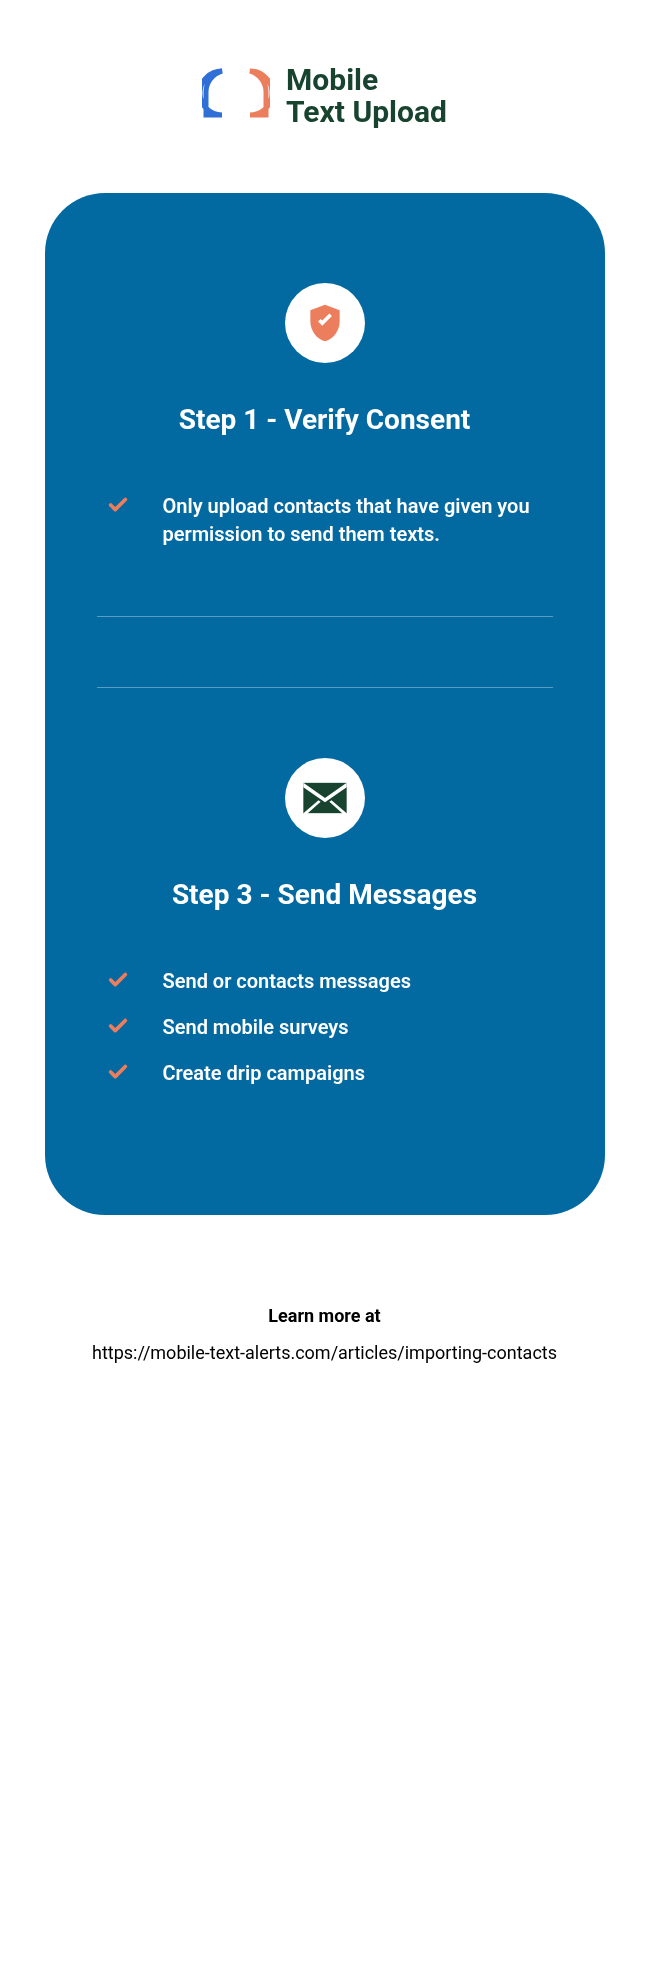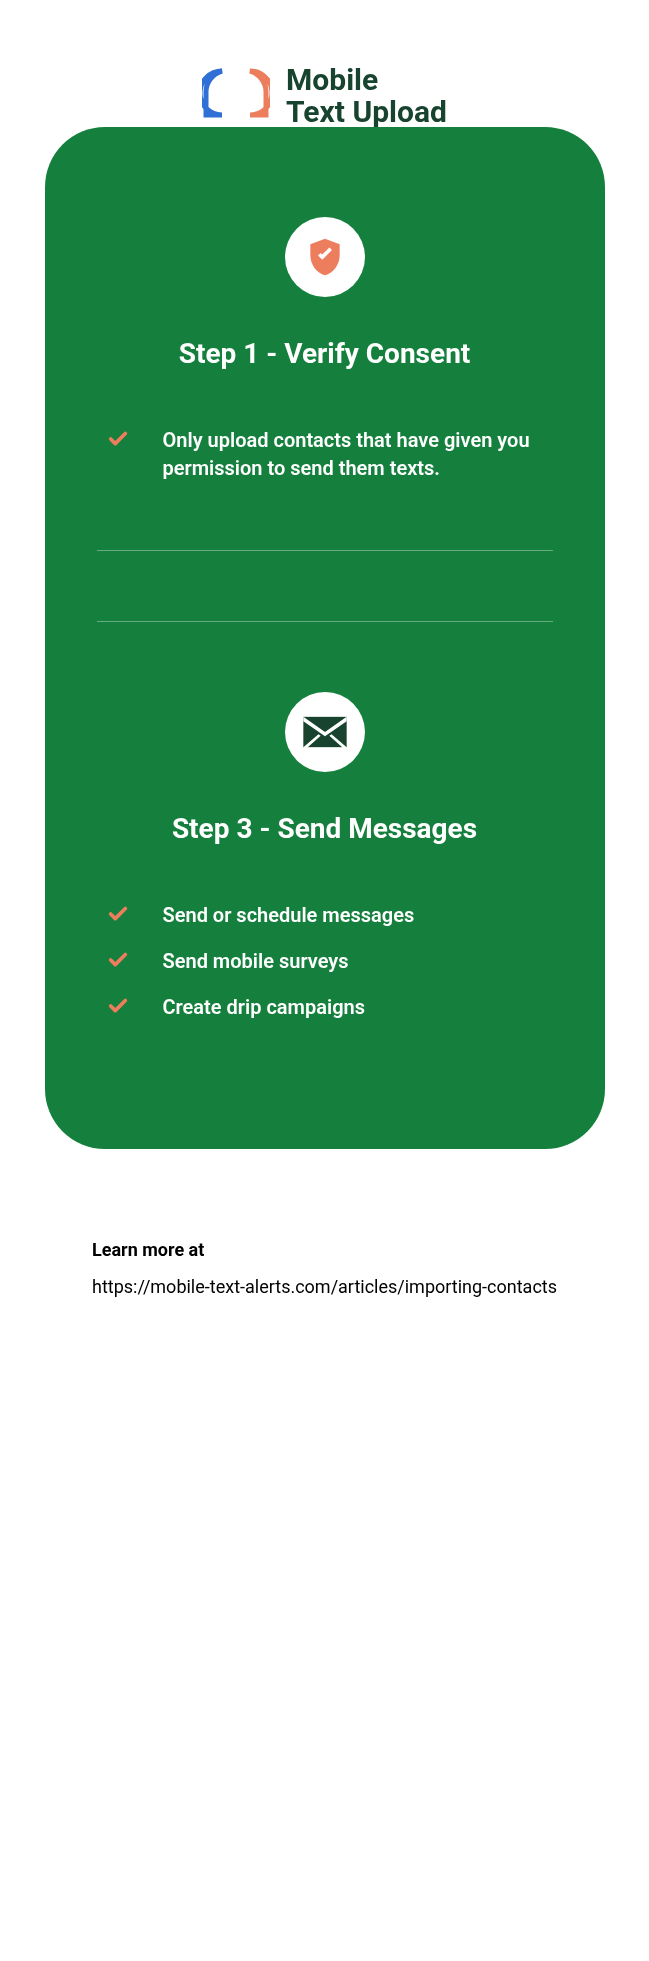--- a/index.html
+++ b/index.html
@@ -9,30 +9,31 @@
     font-family: -apple-system, BlinkMacSystemFont, "Segoe UI", Roboto, Helvetica, Arial, sans-serif;
     display: flex;
     flex-direction: column;
     align-items: center;
   }
   .logo-wrap {
     display: flex;
     align-items: center;
     gap: 16px;
     margin-top: 64px;
+    margin-bottom: 66px;
   }
   .logo-text {
     font-size: 30px;
     font-weight: 700;
     color: #18442f;
     line-height: 1.05;
   }
   .card {
     width: 560px;
-    background: #15803d;
+    background: #0369a1;
     border-radius: 60px;
     padding: 90px 52px 110px;
     color: #fff;
   }
   .step {
     display: flex;
     flex-direction: column;
     align-items: center;
   }
   .icon-circle {
@@ -64,21 +65,21 @@
     font-size: 20px;
     font-weight: 600;
     line-height: 1.4;
   }
   .divider {
     border: none;
     border-top: 1px solid rgba(255,255,255,0.35);
     margin: 50px 0 70px;
   }
   .footer {
-    text-align: left;
+    text-align: center;
     margin: 90px 12px 60px;
     color: #000;
   }
   .footer-line1 { font-size: 18px; font-weight: 700; margin-bottom: 16px; }
   .footer-line2 { font-size: 18px; font-weight: 400; }
 </style>
 </head>
 <body>
 
 <div class="logo-wrap">
@@ -126,21 +127,21 @@
           <path fill="#fff" d="M2 5 l10 7 10-7 v2 l-10 7 -10-7z"></path>
           <path fill="#fff" d="M2 19 l7-6 1 0.7 -7 6.3z M22 19 l-7-6 -1 0.7 7 6.3z"></path>
         </svg>
     </div>
     <h2 class="step-title">Step 3 - Send Messages</h2>
     <div class="items">
       <div class="item">
         <span class="check"><svg width="26" height="22" viewBox="0 0 24 24">
               <path fill="none" stroke="#ed7e5d" stroke-width="4" stroke-linecap="round" stroke-linejoin="round" d="M4 12 l5 5 L20 6"></path>
             </svg></span>
-        <span class="item-text">Send or schedule messages</span>
+        <span class="item-text">Send or contacts messages</span>
       </div>
       <div class="item">
         <span class="check"><svg width="26" height="22" viewBox="0 0 24 24">
               <path fill="none" stroke="#ed7e5d" stroke-width="4" stroke-linecap="round" stroke-linejoin="round" d="M4 12 l5 5 L20 6"></path>
             </svg></span>
         <span class="item-text">Send mobile surveys</span>
       </div>
       <div class="item">
         <span class="check"><svg width="26" height="22" viewBox="0 0 24 24">
               <path fill="none" stroke="#ed7e5d" stroke-width="4" stroke-linecap="round" stroke-linejoin="round" d="M4 12 l5 5 L20 6"></path>

